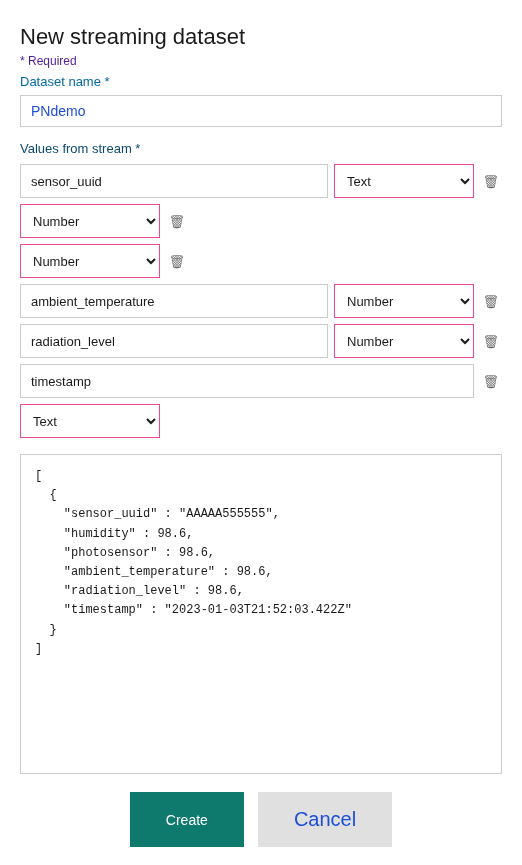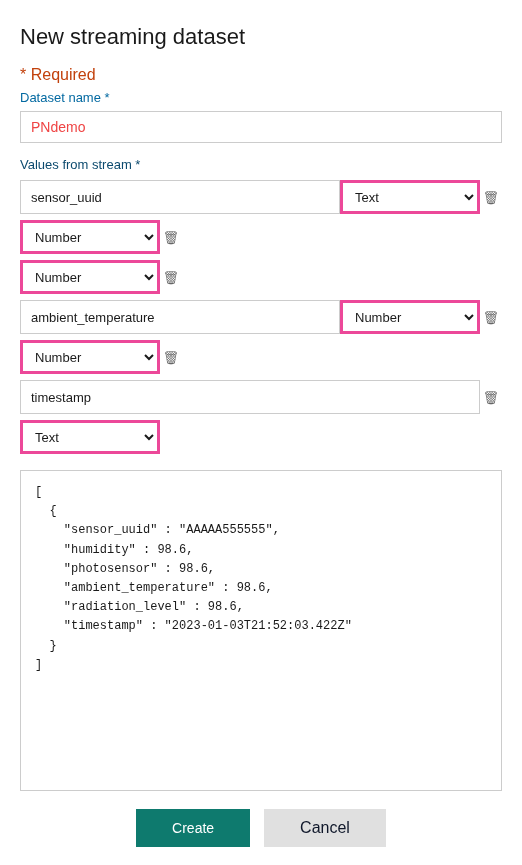--- a/index.html
+++ b/index.html
@@ -18,70 +18,71 @@
       min-height: 865px;
       padding: 24px 20px 0 20px;
       display: flex;
       flex-direction: column;
       position: relative;
     }
     .panel-title {
       font-size: 22px;
       font-weight: 300;
       color: #1a1a1a;
-      margin-bottom: 16px;
+      margin-bottom: 4px;
     }
     .required-note {
-      font-size: 16px;
-      color: #c2410c;
+      font-size: 12px;
+      color: #4c1d95;
       margin-bottom: 6px;
     }
     .field-label {
       font-size: 13px;
       color: #0369a1;
       margin-bottom: 6px;
       font-weight: 400;
     }
     .text-input {
       width: 100%;
       border: 1px solid #ccc;
       padding: 7px 10px;
       font-size: 14px;
-      color: #ef4444;
+      color: #1d4ed8;
       outline: none;
       margin-bottom: 14px;
       background: #fff;
     }
     .values-label {
       font-size: 13px;
       color: #0c4a6e;
       margin-bottom: 8px;
       font-weight: 400;
     }
     .stream-row {
       display: flex;
       align-items: center;
       margin-bottom: 6px;
+      gap: 6px;
     }
     .stream-name-input {
       flex: 1;
       border: 1px solid #ccc;
       padding: 7px 10px;
       font-size: 13px;
       color: #1a1a1a;
       outline: none;
       background: #fff;
       height: 34px;
     }
     .stream-name-input::placeholder {
       color: #999;
     }
     .type-select {
       width: 140px;
-      border: 3px solid #ec4899;
+      border: 1px solid #ec4899;
       padding: 6px 8px;
       font-size: 13px;
       color: #1a1a1a;
       outline: none;
       background: #fff;
       height: 34px;
       appearance: auto;
       cursor: pointer;
     }
     .delete-btn {
@@ -124,24 +125,24 @@
       background: #0e7a6e;
       color: #fff;
       border: none;
       padding: 10px 36px;
       font-size: 14px;
       cursor: pointer;
       font-weight: 400;
     }
     .btn-cancel {
       background: #e0e0e0;
-      color: #0f172a;
+      color: #1d4ed8;
       border: none;
-      padding: 10px 36px;
-      font-size: 16px;
+      padding: 16px 36px;
+      font-size: 20px;
       cursor: pointer;
       font-weight: 400;
     }
     .trash-icon::before { content: "🗑"; font-size: 13px; }
   </style>
 </head>
 <body>
 
 <div class="panel">
   <h1 class="panel-title">New streaming dataset</h1>
@@ -175,20 +176,21 @@
         </button>
       </div>
       <div class="stream-row">
         <input class="stream-name-input" type="text" value="ambient_temperature" style="">
         <select class="type-select"><option value="Text">Text</option><option value="Number" selected="">Number</option><option value="DateTime">DateTime</option><option value="Boolean">Boolean</option></select>
         <button class="delete-btn">
           <span class="trash-icon"></span>
         </button>
       </div>
       <div class="stream-row">
+        <input class="stream-name-input" type="text" value="radiation_level" style="">
         <select class="type-select"><option value="Text">Text</option><option value="Number" selected="">Number</option><option value="DateTime">DateTime</option><option value="Boolean">Boolean</option></select>
         <button class="delete-btn">
           <span class="trash-icon"></span>
         </button>
       </div>
       <div class="stream-row">
         <input class="stream-name-input" type="text" value="timestamp" style="">
         <button class="delete-btn">
           <span class="trash-icon"></span>
         </button>

